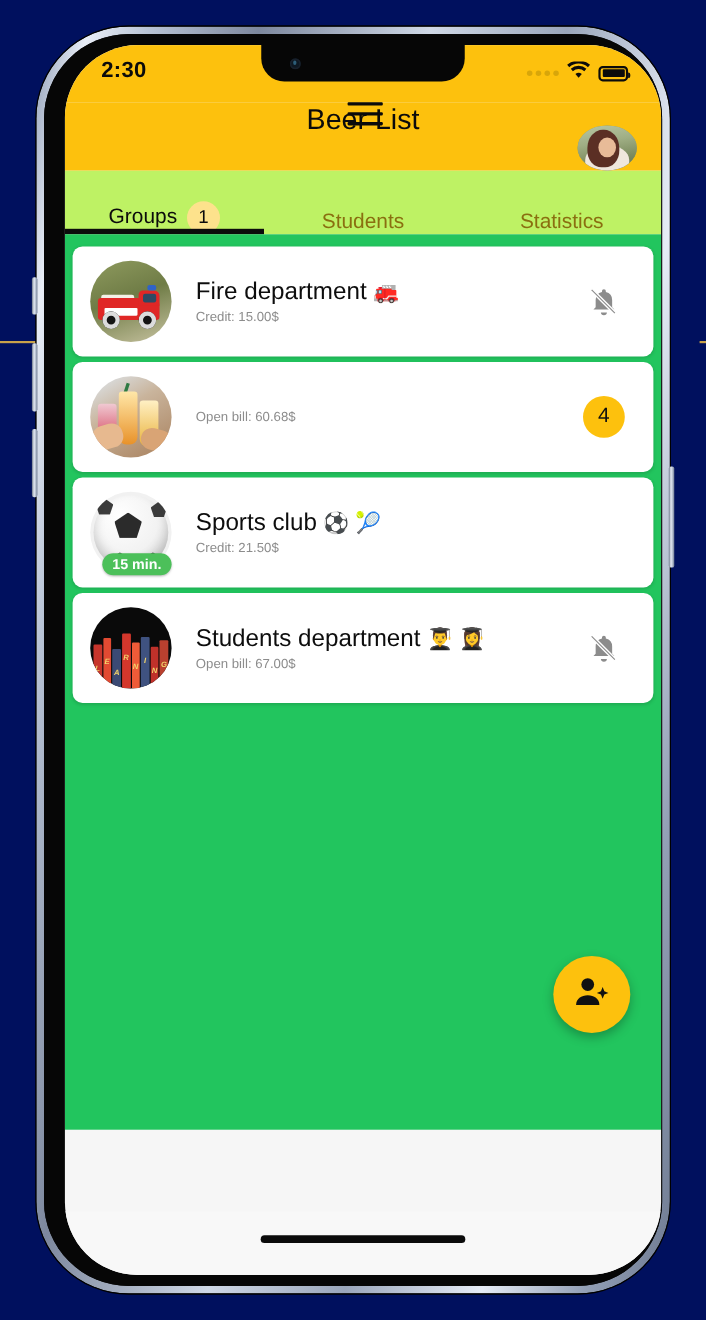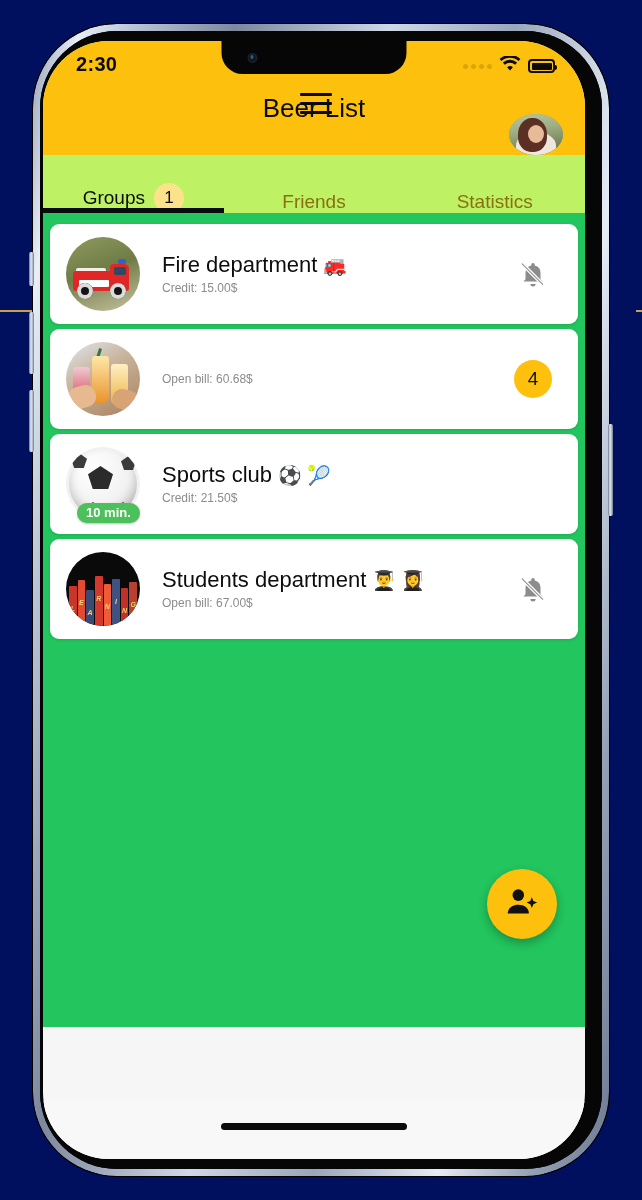--- a/index.html
+++ b/index.html
@@ -69,21 +69,21 @@
     border-radius: 2px;
   }
   .side-btn.vol-a  { left: -4px; top: 228px; width: 5px; height: 34px; }
   .side-btn.vol-b  { left: -4px; top: 288px; width: 5px; height: 62px; }
   .side-btn.vol-c  { left: -4px; top: 366px; width: 5px; height: 62px; }
   .side-btn.power  { right: -4px; top: 400px; width: 5px; height: 92px; }
 
   
   #screen {
     position: absolute;
-    left: 10px; top: 17px;
+    left: 26px; top: 17px;
     width: 542px; height: 1118px;
     border-radius: 66px;
     overflow: hidden;
     background: #f6f6f6;
   }
 
   
   #statusbar {
     position: relative;
     height: 52px;
@@ -456,21 +456,21 @@
       </div>
     </div>
 
     <div id="tabs">
       <div class="tab active">
         <span>Groups</span>
         <span class="tab-badge">1</span>
         <span class="underline"></span>
       </div>
       <div class="tab">
-        <span>Friends</span>
+        <span>Students</span>
       </div>
       <div class="tab">
         <span>Statistics</span>
       </div>
     </div>
 
     <div id="list">
 
       <div class="card">
         <div class="thumb">
@@ -525,21 +525,21 @@
       <div class="card">
         <div class="thumb">
           <div class="disc art-soccer">
             <span class="ball"></span>
             <span class="p-center"></span>
               <span class="p1"></span>
             <span class="p2"></span>
               <span class="p3"></span>
               <span class="p4"></span>
           </div>
-          <span class="time-badge">10 min.</span>
+          <span class="time-badge">15 min.</span>
         </div>
         <div class="card-text">
           <div class="card-title">
             <span>Sports club</span>
             <span class="emoji">⚽ 🎾</span>
           </div>
           <div class="card-sub">Credit: 21.50$</div>
         </div>
         <div class="card-right"></div>
       </div>

